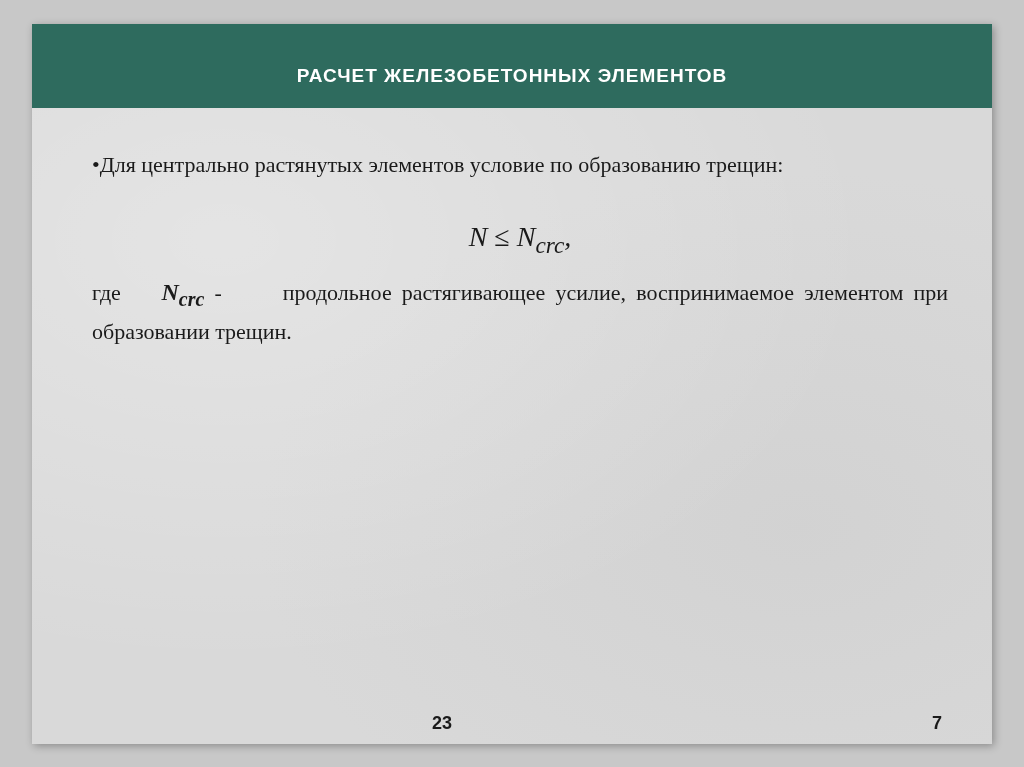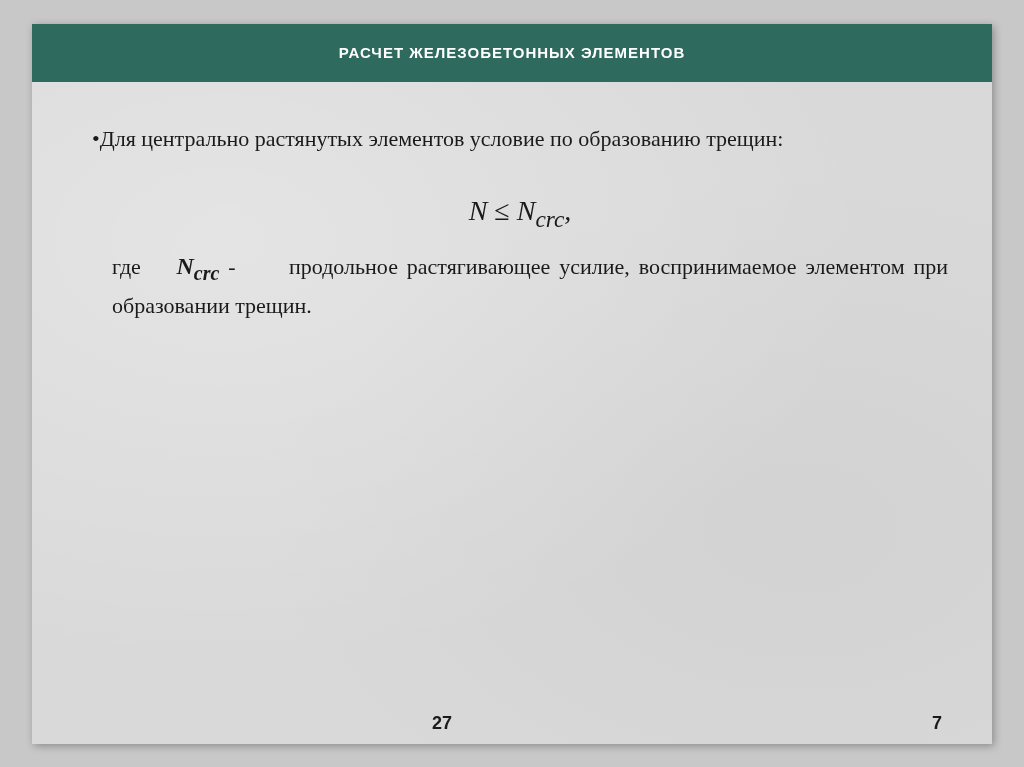--- a/index.html
+++ b/index.html
@@ -32,26 +32,27 @@
     }
 
     .slide-header {
       background-color: #2e6b5e;
       padding: 18px 40px;
       text-align: center;
     }
 
     .slide-header-text {
       color: #ffffff;
-      font-size: 15px;
+      font-size: 19px;
       font-weight: bold;
       letter-spacing: 1px;
       line-height: 1.5;
       font-family: Arial, sans-serif;
       text-transform: uppercase;
+      margin-top: 20px;
     }
 
     .slide-content {
       flex: 1;
       padding: 40px 44px 60px 60px;
       display: flex;
       flex-direction: column;
       gap: 0;
     }
 
@@ -70,21 +71,20 @@
       color: #1a1a1a;
       margin: 10px 0 14px 0;
       font-family: 'Times New Roman', Times, serif;
     }
 
     .where-text {
       font-size: 22px;
       color: #1a1a1a;
       line-height: 1.6;
       text-align: justify;
-      margin-left: 20px;
     }
 
     .where-text .ncrc-inline {
       font-style: italic;
       font-weight: bold;
       font-size: 24px;
     }
 
     .slide-footer {
       position: absolute;
@@ -142,16 +142,16 @@
     </div>
 
     <div class="where-text">
       <span>где</span>&nbsp;&nbsp;&nbsp;
       <span class="ncrc-inline"><i><b>N</b></i><sub><i><span>crc</span></i></sub></span><span> -</span>&nbsp;&nbsp;&nbsp;&nbsp;&nbsp;
       <span>продольное растягивающее усилие, воспринимаемое элементом при образовании трещин.</span>
     </div>
   </div>
 
   <div class="slide-footer">
-    <div class="footer-page-left">27</div>
+    <div class="footer-page-left">23</div>
     <div class="footer-page-right">7</div>
   </div>
 </div>
 
 </body></html>

